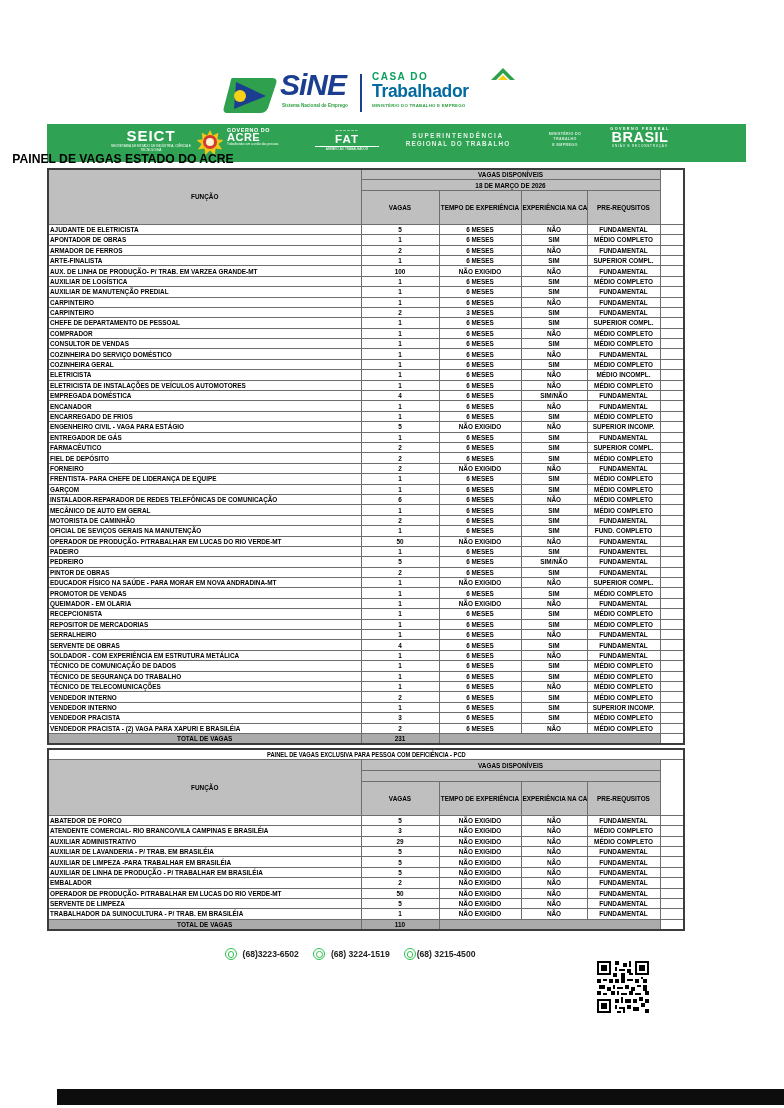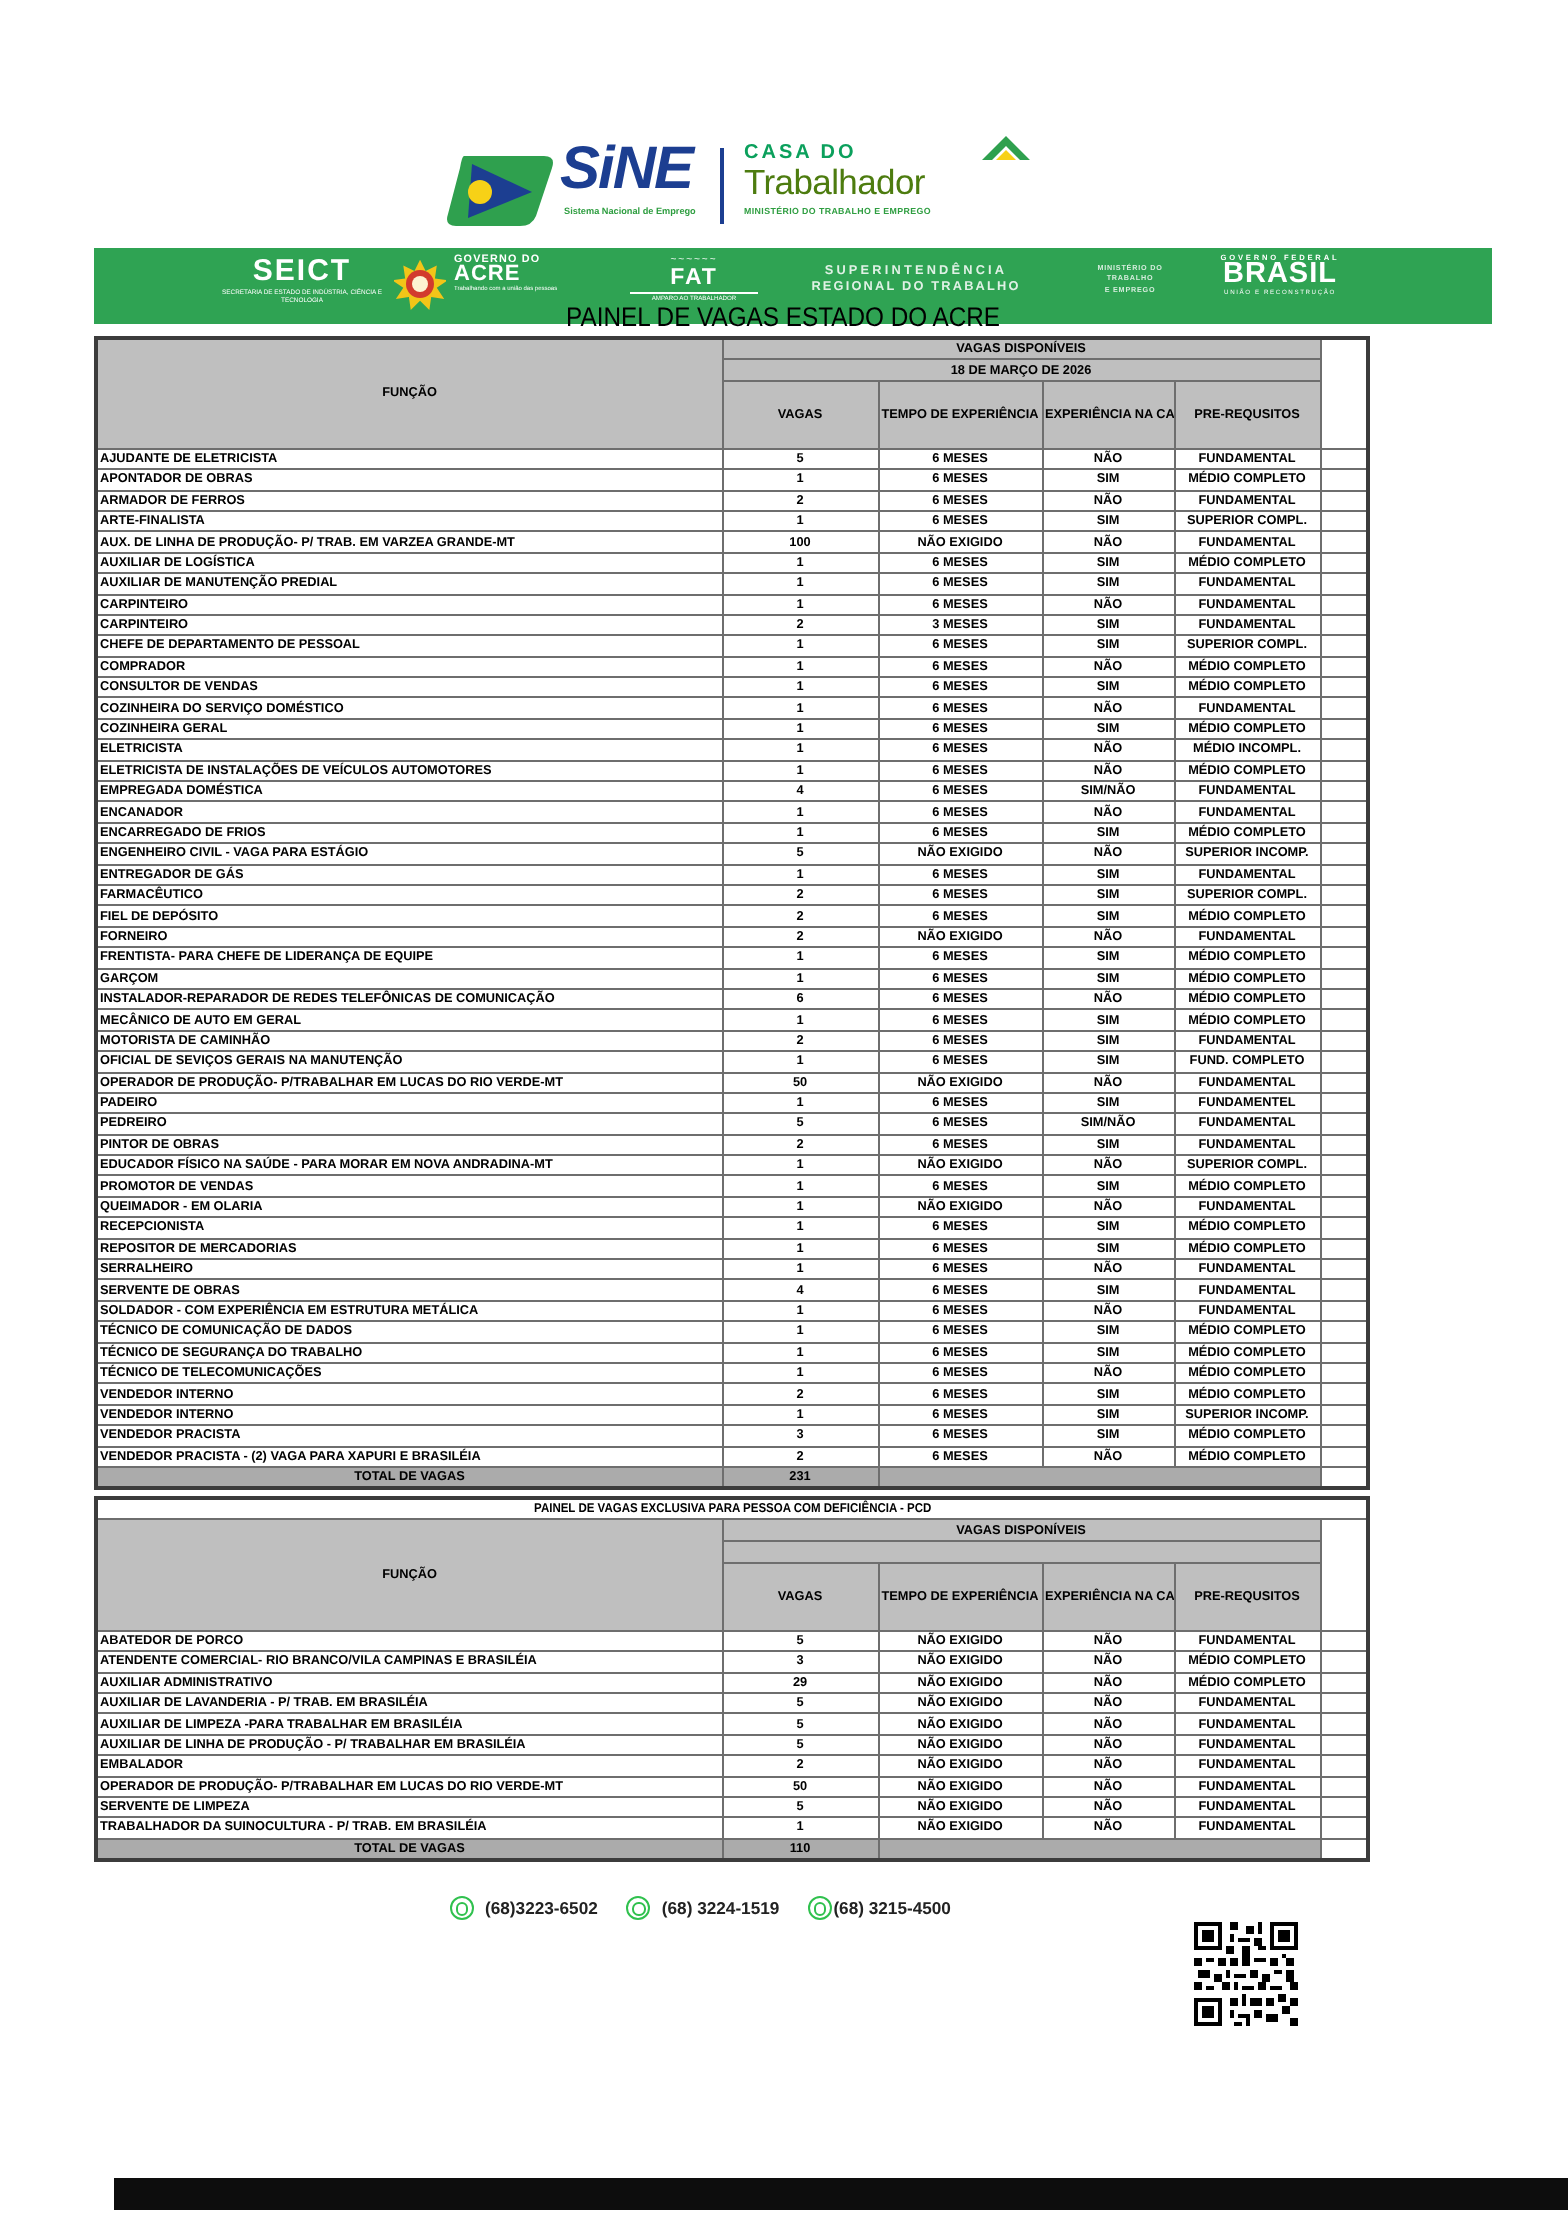--- a/index.html
+++ b/index.html
@@ -9,21 +9,21 @@
   
   .sine-block{position:absolute;left:222px;top:74px;width:300px;height:46px;}
   .sine-flag{position:absolute;left:0;top:2px;}
   .sine-name{position:absolute;left:58px;top:-6px;font-size:30px;font-weight:bold;
              font-style:italic;color:#1c3e91;letter-spacing:-1px;}
   .sine-sub{position:absolute;left:60px;top:29px;font-size:4.6px;font-weight:bold;color:#2f9e41;}
   .logo-divider{position:absolute;left:138px;top:0;width:2px;height:38px;background:#1c3e91;}
   .casa{position:absolute;left:150px;top:-3px;width:150px;}
   .casa-top{font-size:10px;font-weight:bold;color:#0ba05c;letter-spacing:1.5px;}
   .casa-roof{position:absolute;right:6px;top:-4px;}
-  .casa-main{font-size:17.5px;font-weight:normal;color:#4d7c0f;letter-spacing:-0.3px;margin-top:-1px;}
+  .casa-main{font-size:17.5px;font-weight:bold;color:#0369a1;letter-spacing:-0.3px;margin-top:-1px;}
   .casa-sub{font-size:4.4px;font-weight:bold;color:#2f9e41;margin-top:1px;letter-spacing:.2px;}
 
   
   .banner{position:absolute;left:47px;top:124px;width:699px;height:38px;background:#2fa353;color:#fff;}
   .bn{position:absolute;text-align:center;line-height:1.05;}
   .bn-seict{left:62px;top:4px;width:84px;}
   .bn-seict .big{font-size:15px;font-weight:bold;letter-spacing:1px;}
   .bn-seict .tiny{font-size:3.2px;margin-top:1.5px;}
   .bn-arms{left:150px;top:5px;}
   .bn-acre{left:180px;top:4px;width:86px;text-align:left;}
@@ -38,22 +38,22 @@
   .bn-super .l1{font-size:6.4px;font-weight:bold;letter-spacing:1.6px;}
   .bn-super .l2{font-size:6.4px;font-weight:bold;letter-spacing:1.1px;margin-top:1px;}
   .bn-min{left:492px;top:8px;width:52px;color:rgba(255,255,255,.8);}
   .bn-min div{font-size:3.6px;font-weight:bold;letter-spacing:.4px;line-height:1.5;}
   .bn-brasil{left:550px;top:3px;width:86px;}
   .bn-brasil .top{font-size:3.8px;font-weight:bold;letter-spacing:1.4px;}
   .bn-brasil .big{font-size:14.5px;font-weight:bold;letter-spacing:.5px;margin-top:-1px;}
   .bn-brasil .tiny{font-size:3.1px;letter-spacing:.8px;}
 
   
-  .main-title{position:absolute;left:0;top:151px;width:784px;text-align:center;
-              font-size:13.5px;font-weight:normal;color:#000;}
+  .main-title{position:absolute;left:0;top:151px;width:784px;text-align:left;
+              font-size:13.5px;font-weight:bold;color:#000;}
   .squeeze{display:inline-block;transform:scaleX(.9);transform-origin:center;}
 
   
   table.vagas{position:absolute;left:47px;border-collapse:collapse;table-layout:fixed;
               width:636px;font-family:"Liberation Sans",sans-serif;}
   table.vagas td, table.vagas th{border:1px solid #6e6e6e;overflow:hidden;white-space:nowrap;
               font-size:6.4px;font-weight:bold;padding:0 1px;height:9.4px;color:#000;}
   table.vagas{border:2px solid #3c3c3c;}
   col.w0{width:313px;} col.w1{width:78px;} col.w2{width:82px;}
   col.w3{width:66px;} col.w4{width:73px;} col.w5{width:24px;}

